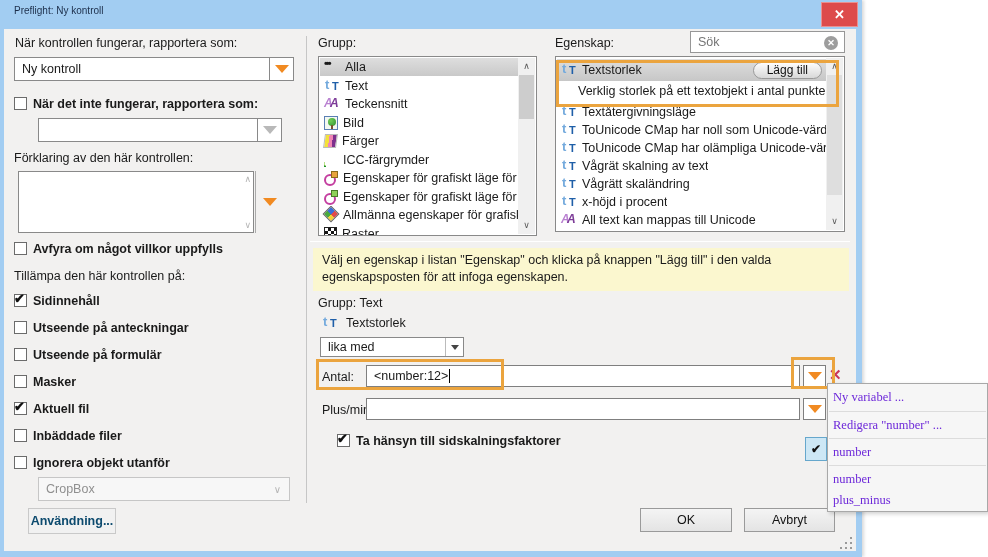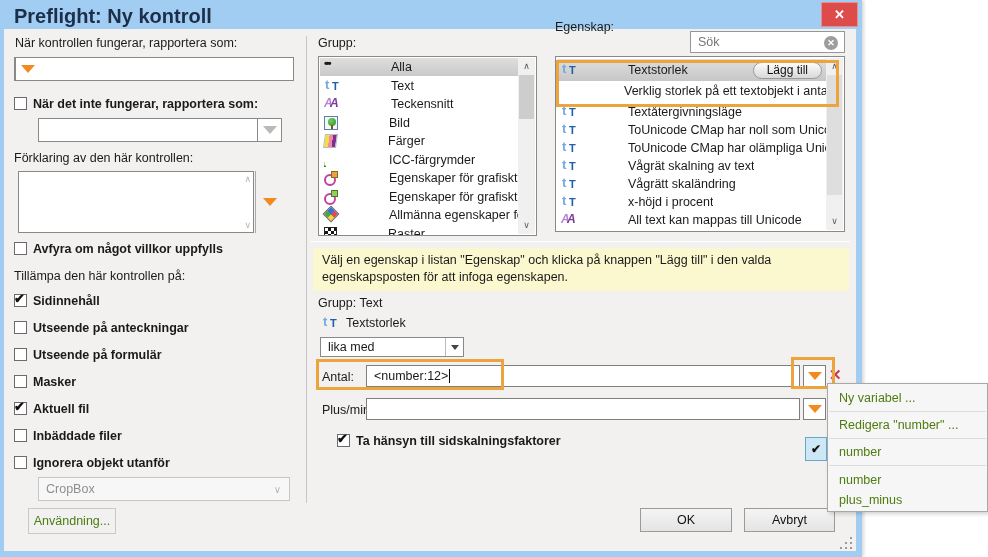--- a/index.html
+++ b/index.html
@@ -2,46 +2,46 @@
 <html><head>
 <meta charset="utf-8">
 <style>
   * { margin:0; padding:0; box-sizing:border-box; }
   html,body { width:988px; height:557px; background:#fff; font-family:"Liberation Sans", sans-serif; }
   #stage { position:relative; width:988px; height:557px; overflow:hidden; background:#fff; font-size:12.5px; color:#1a1a1a; }
 
   
   .dialog { position:absolute; left:0; top:0; width:862px; height:557px; background:#a2cdf2; box-shadow:2px 0 3px rgba(0,0,0,.15); }
   .titlebar { position:absolute; left:0; top:0; width:100%; height:29px; background:#a2cdf2; }
-  .title { position:absolute; left:14px; top:5px; font-size:20px; color:#1c2e4a;font-weight:bold; }
+  .title { position:absolute; left:14px; top:5px; font-size:10px; color:#1c2e4a; }
   .close-btn { position:absolute; right:4px; top:2px; width:37px; height:25px; background:#dd4b4b; border:1px solid #e9908f; color:#fff; font-size:13px; font-weight:bold; text-align:center; line-height:23px; cursor:default; }
   .client { position:absolute; left:4px; top:29px; width:852px; height:522px; background:#f2f1f0; }
 
   
   .abs { position:absolute; }
   .lab { white-space:nowrap; }
   .combo { background:#fff; border:1px solid #898989; display:flex; align-items:center; }
   .combo .txt { flex:1; padding-left:7px; white-space:nowrap; overflow:hidden; }
   .combo .arr { width:24px; align-self:stretch; border-left:1px solid #898989; display:flex; align-items:center; justify-content:center; }
   .tri-o { width:0; height:0; border-left:7px solid transparent; border-right:7px solid transparent; border-top:8px solid #f18a21; }
   .tri-g { width:0; height:0; border-left:7px solid transparent; border-right:7px solid transparent; border-top:8px solid #b9b9b9; }
   .tri-s { width:0; height:0; border-left:4px solid transparent; border-right:4px solid transparent; border-top:5px solid #444; }
   .cb { width:13px; height:13px; background:#fff; border:1px solid #6b6b6b; position:relative; flex:none; }
   .cb.on::before { content:"✔"; position:absolute; left:-1px; top:-4px; font-size:13px; font-weight:bold; color:#111; }
   .cbrow { display:flex; align-items:flex-start; gap:6px;font-weight:bold; }
   .btn { background:linear-gradient(#f4f4f4,#e4e4e4); border:1px solid #9a9a9a; text-align:center; color:#111; }
-  .btn.disabled { background:#f1f1f1; border:1px solid #c9c9c9; color:#4d7c0f; }
+  .btn.disabled { background:#f1f1f1; border:1px solid #c9c9c9; color:#0c4a6e;font-weight:bold; }
   .listbox { background:#fff; border:1px solid #898989; overflow:hidden; }
   .sep-v { width:1px; background:#c6c6c6; }
   .sep-h { height:1px; background:#bdbdbd; border-bottom:1px solid #fff; }
 
   
   .lrow { position:absolute; left:1px; right:18px; height:18px; display:flex; align-items:center; gap:5px; padding-left:4px; white-space:nowrap; overflow:hidden; }
   .lrow.sel { background:linear-gradient(#dedede,#c9c9c9); }
-  .lbl { overflow:hidden; white-space:nowrap;margin-left:46px; }
+  .lbl { overflow:hidden; white-space:nowrap; }
 
   
   .sbar { position:absolute; top:1px; bottom:1px; right:1px; width:17px; background:#f0f0f0; }
   .sb-a { position:absolute; left:0; width:17px; height:17px; color:#5a5a5a; font-size:9px; text-align:center; line-height:17px; background:#f0f0f0; }
   .sb-a.up { top:0; } .sb-a.dn { bottom:0; }
   .sb-th { position:absolute; left:1px; width:15px; background:#cdcdcd; }
 
   
   .ico { width:16px; height:14px; display:inline-block; position:relative; flex:none; font-weight:bold; }
   .ic-dots::before { content:"•••"; font-size:11px; letter-spacing:-2px; color:#1a1a1a; position:absolute; top:-3px; left:0; }
@@ -76,21 +76,21 @@
 
   
   .info { position:absolute; left:313px; top:248px; width:536px; height:43px; background:#fbf7cf; padding:4px 9px; line-height:17px; color:#1a1a1a; }
   .input { position:absolute; background:#fff; border:1px solid #7f7f7f; display:flex; align-items:center; padding-left:7px; white-space:nowrap; overflow:hidden; }
   .caret { display:inline-block; width:1px; height:14px; background:#000; margin-left:1px; }
   .sqbtn { position:absolute; width:23px; height:22px; background:#fff; border:1px solid #7f7f7f; display:flex; align-items:center; justify-content:center; }
   .redx { position:absolute; color:#c9335c; font-size:15px; font-weight:bold; }
 
   
   .menu { position:absolute; left:827px; top:383px; width:161px; height:129px; background:#f6f6f6; border:1px solid #a8a8a8; z-index:50; box-shadow:2px 2px 4px rgba(0,0,0,.18); }
-  .mi { position:absolute; left:1px; right:1px; padding-left:10px; display:flex; align-items:center; color:#4d7c0f; }
+  .mi { position:absolute; left:1px; right:1px; padding-left:4px; display:flex; align-items:center; color:#6d28d9;font-family:Liberation Serif, serif; }
   .msep { position:absolute; left:1px; right:1px; height:1px; background:#dcdcdc; }
   .mcheck { position:absolute; left:805px; top:437px; width:22px; height:24px; background:#cde7f5; border:1px solid #66a7cc; z-index:51; color:#111; font-weight:bold; font-size:12px; text-align:center; line-height:22px; }
 
   
   .grip { position:absolute; left:840px; top:537px; width:12px; height:12px; }
   .grip i { position:absolute; width:2px; height:2px; background:#9a9a9a; }
 </style>
 </head>
 <body>
 
@@ -101,20 +101,21 @@
     <div class="titlebar">
       <span class="title">Preflight: Ny kontroll</span>
     </div>
     <div class="close-btn"><span>✕</span></div>
     <div class="client"></div>
   </div>
 
   
   <div class="abs lab" style="left:15px;top:36px">När kontrollen fungerar, rapportera som:</div>
   <div class="abs combo" style="left:14px;top:57px;width:280px;height:24px">
+    <span class="txt">Ny kontroll</span>
     <span class="arr">
         <i class="tri-o"></i>
       </span>
   </div>
 
   <div class="abs cbrow" style="left:14px;top:97px">
     <span class="cb"></span>
     <span class="lab">När det inte fungerar, rapportera som:</span>
   </div>
   <div class="abs combo" style="left:38px;top:118px;width:244px;height:24px">
@@ -222,21 +223,21 @@
       <span class="lbl">Raster</span>
     </div>
     <div class="sbar">
       <span class="sb-a up">∧</span>
       <span class="sb-th" style="top:17px;height:44px"></span>
       <span class="sb-a dn">∨</span>
     </div>
   </div>
 
   
-  <div class="abs lab" style="left:555px;top:20px">Egenskap:</div>
+  <div class="abs lab" style="left:555px;top:36px">Egenskap:</div>
   <input class="search" placeholder="Sök" style="">
   <div class="search-x">✕</div>
 
   <div class="abs listbox" style="left:555px;top:56px;width:290px;height:176px">
     <div class="selrow" style="top:2px">
       <span class="ico ic-text"></span>
       <span class="lbl" style="flex:1">Textstorlek</span>
       <span class="pill">Lägg till</span>
     </div>
     <div class="descrow" style="top:24px">

